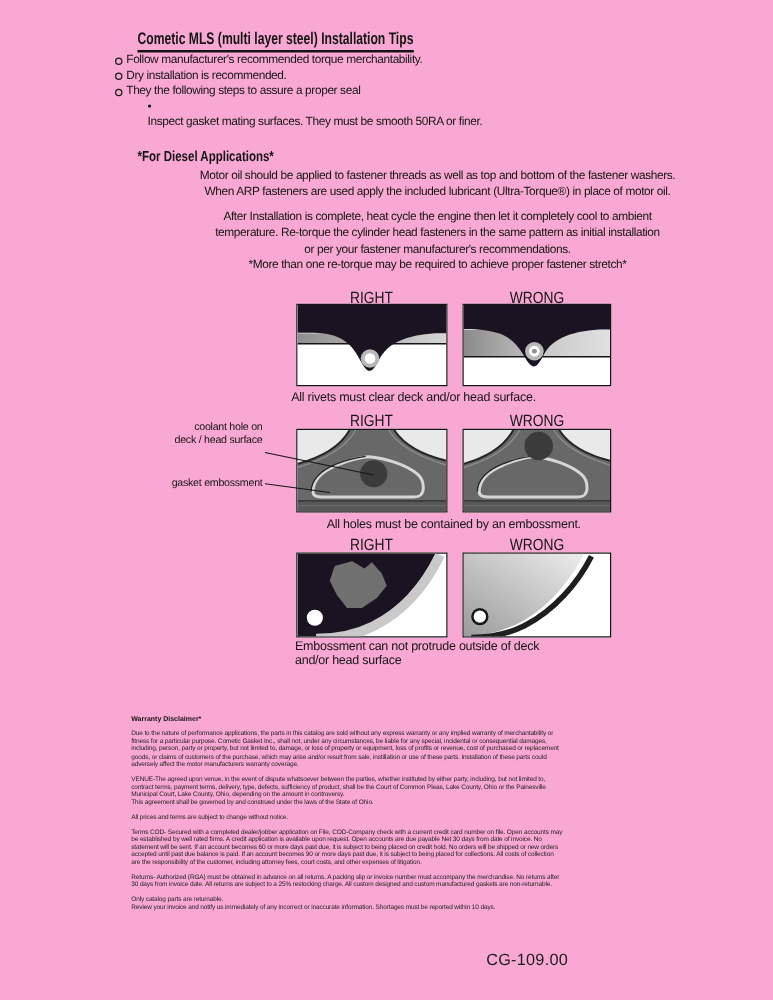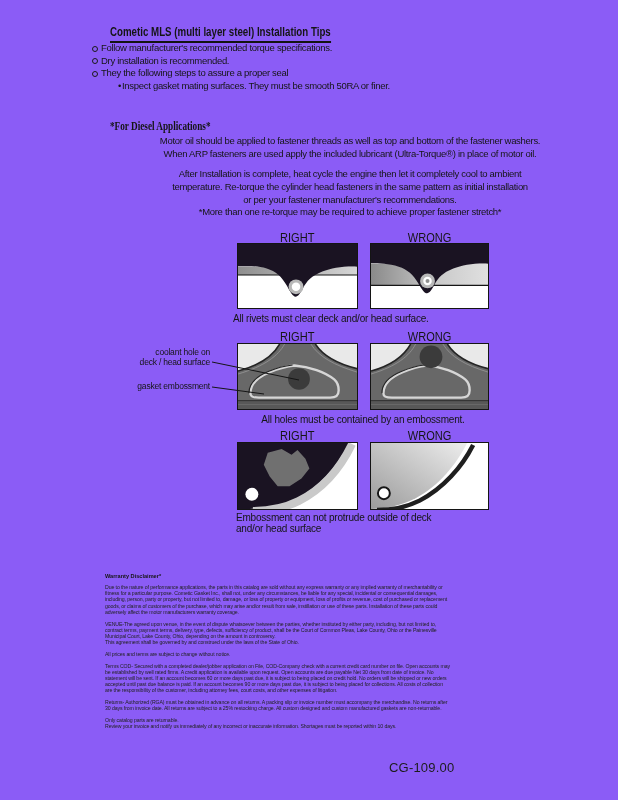--- a/index.html
+++ b/index.html
@@ -1,38 +1,38 @@
 <!DOCTYPE html>
 <html><head>
 <meta charset="utf-8">
 <style>
   html,body { margin:0; padding:0; background:#e9e9e9; }
   .page {
     position:relative; width:618px; height:800px; margin:0 auto;
-    background:#8b5cf6; overflow:hidden;
+    background:#f9a8d4; overflow:hidden;
     font-family:"Liberation Sans", sans-serif; color:#151515;
   }
   
   .title-wrap { position:absolute; left:110px; top:22px; }
   .title {
     display:inline-block; font-size:13.5px; font-weight:bold; white-space:nowrap;
     border-bottom:2px solid #141414; padding-bottom:2px;
     transform:scaleX(0.72); transform-origin:0 50%;
   }
   .bullets { position:absolute; left:92px; top:42px; font-size:9.5px; letter-spacing:-0.3px; }
   .bullet-row { display:flex; align-items:flex-start; line-height:12.6px; }
   .obullet {
     flex:none; width:4px; height:4px; border:1px solid #1a1a1a; border-radius:50%;
     margin:3.5px 3px 0 0;
   }
-  .sub-row { display:flex; align-items:flex-start; line-height:12.6px; margin-left:26px; }
+  .sub-row { display:flex; align-items:flex-start; line-height:12.6px; margin-left:26px;flex-direction:column; }
   .dbullet { flex:none; margin-right:1px; }
   .dbullet::before { content:"\2022"; }
   
-  .diesel-heading-wrap { position:absolute; left:110px; top:116px;font-family:Liberation Serif, serif; }
+  .diesel-heading-wrap { position:absolute; left:110px; top:116px; }
   .diesel-heading {
     display:inline-block; font-size:11.5px; font-weight:bold; white-space:nowrap;
     transform:scaleX(0.8); transform-origin:0 50%;
   }
   .body-para {
     position:absolute; left:110px; width:480px; font-size:9.5px;
     letter-spacing:-0.3px; line-height:13px; white-space:pre-line;text-align:center;
   }
   
   .rw-label { position:absolute; text-align:center; font-size:13px; }
@@ -65,21 +65,21 @@
 
 <div class="page">
 
   <div class="title-wrap">
     <span class="title">Cometic MLS (multi layer steel) Installation Tips</span>
   </div>
 
   <div class="bullets">
     <div class="bullet-row">
       <span class="obullet"></span>
-      <span>Follow manufacturer's recommended torque specifications.</span>
+      <span>Follow manufacturer's recommended torque merchantability.</span>
     </div>
     <div class="bullet-row">
       <span class="obullet"></span>
       <span>Dry installation is recommended.</span>
     </div>
     <div class="bullet-row">
       <span class="obullet"></span>
       <span>They the following steps to assure a proper seal</span>
     </div>
     <div class="sub-row">
@@ -141,21 +141,21 @@
   </div>
   <div class="caption" style="left:233px; top:313px;">All rivets must clear deck and/or head surface.</div>
 
   <div class="rw-label" style="left:237px; top:329px; width:121px;">
     <span>RIGHT</span>
   </div>
   <div class="rw-label" style="left:370px; top:329px; width:119px;">
     <span>WRONG</span>
   </div>
 
-  <div class="annot" style="left:100px; top:348px; width:110px;">coolant hole on
+  <div class="annot" style="left:100px; top:337px; width:110px;">coolant hole on
 deck / head surface</div>
   <div class="annot" style="left:100px; top:382px; width:110px;">gasket embossment</div>
 
   <div class="panel" style="left:237px; top:343px; width:121px; height:67px;">
     <svg viewBox="0 0 120 66" preserveAspectRatio="none">
       <rect width="120" height="66" fill="#686868"></rect>
       <path d="M0,0 H42 C36,11 24,21 0,27.5 Z" fill="#e9e9e9"></path>
       <path d="M42,0 C36,11 24,21 0,27.5" stroke="#252525" stroke-width="1.6" fill="none"></path>
       <path d="M47,0 C40.5,12 27,22.5 0,30.5" stroke="#8f8f8f" stroke-width="1" fill="none"></path>
       <path d="M78,0 H120 V25 C98,19.5 85,11 78,0 Z" fill="#e9e9e9"></path>

